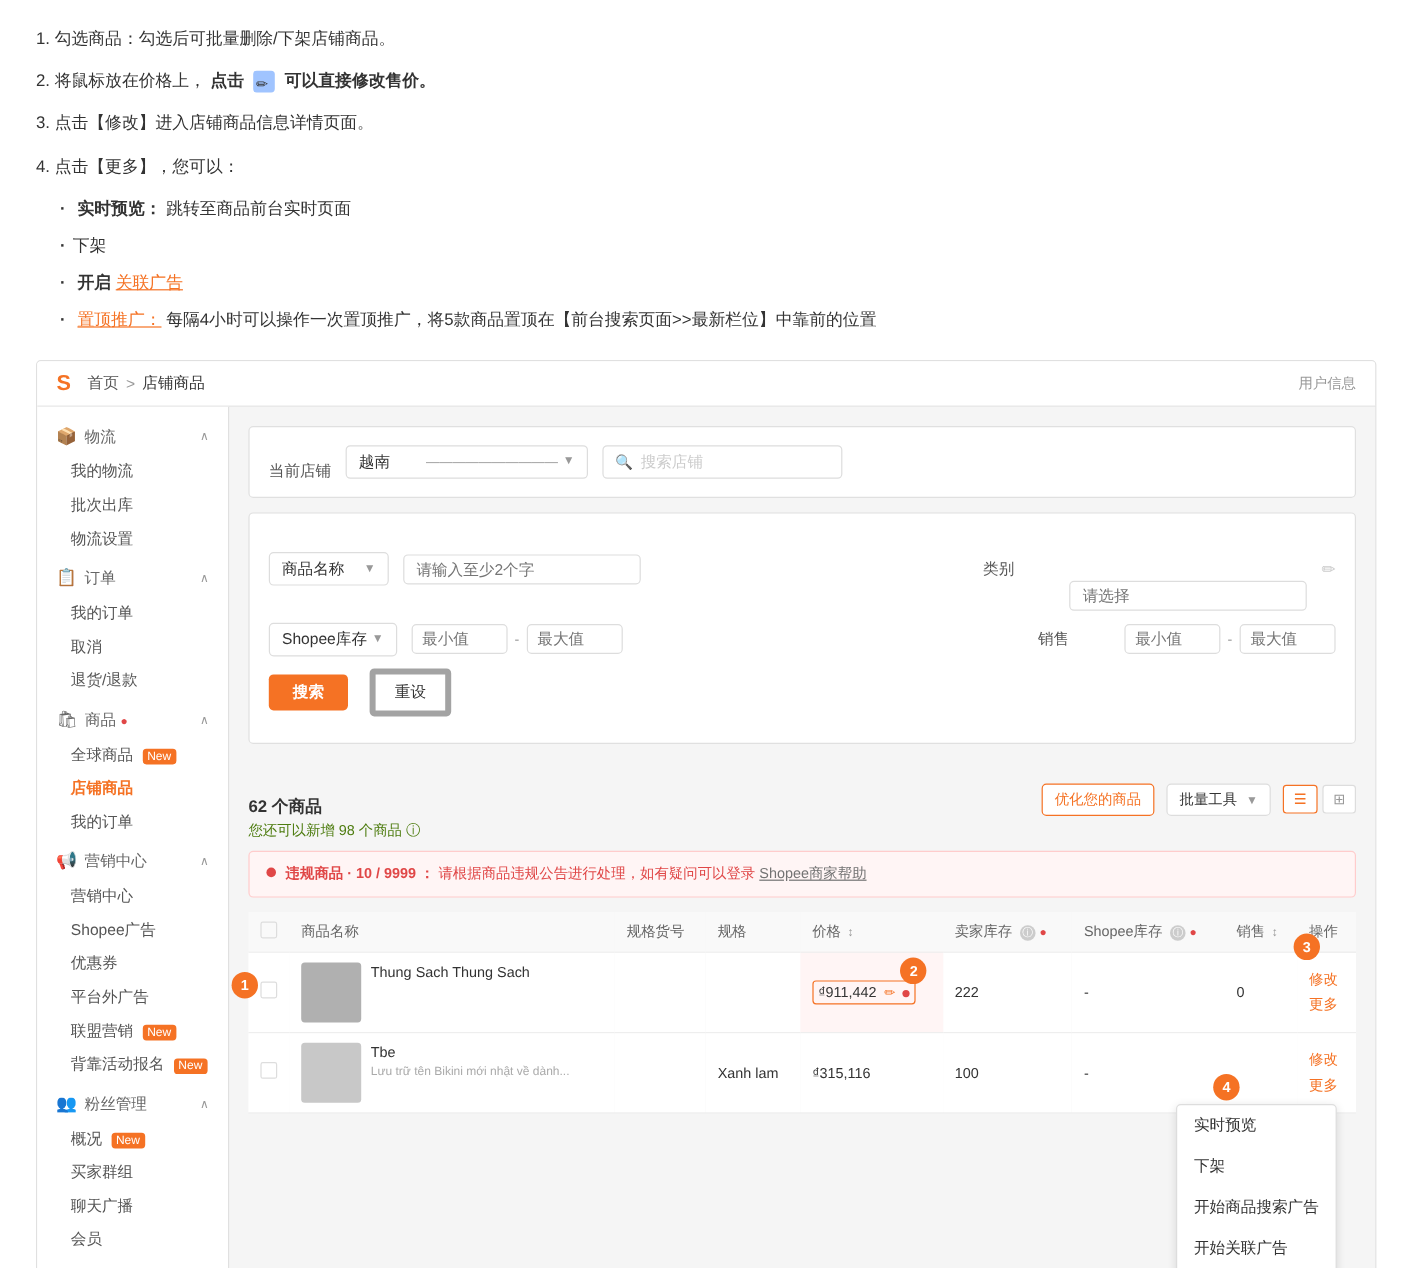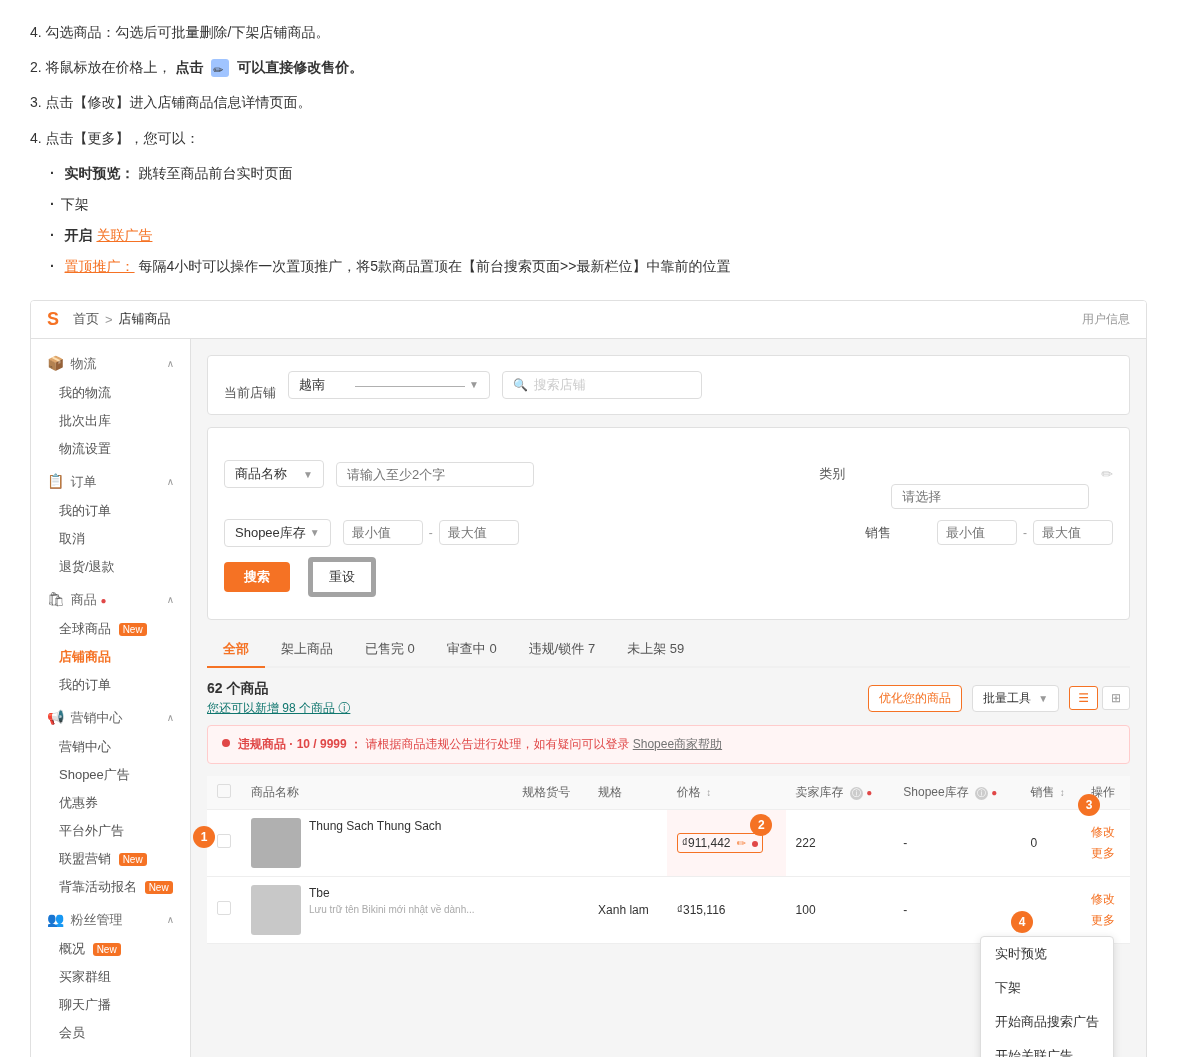--- a/index.html
+++ b/index.html
@@ -64,22 +64,22 @@
     .btn-search { background: #f57224; color: #fff; border: none; border-radius: 4px; padding: 6px 20px; font-size: 13px; cursor: pointer; font-weight: bold; }
     .btn-reset { background: #fff; color: #333; border: 5px solid #a3a3a3; border-radius: 4px; padding: 6px 16px; font-size: 13px; cursor: pointer; margin-left: 6px; }
 
     
     .tabs-row { display: flex; align-items: center; gap: 0; border-bottom: 2px solid #f0f0f0; margin-bottom: 12px; }
     .tab-item { padding: 8px 16px; font-size: 13px; color: #555; cursor: pointer; border-bottom: 2px solid transparent; margin-bottom: -2px; }
     .tab-item.active { color: #f57224; border-bottom-color: #f57224; font-weight: bold; }
 
     
     .product-list-header { display: flex; align-items: center; justify-content: space-between; margin-bottom: 8px; }
-    .product-count { font-size: 14px; font-weight: bold; color: #333; }
-    .product-sub { font-size: 12px; color: #0f766e; margin-top: 2px; text-decoration: underline; }
+    .product-count { font-size: 14px; font-weight: bold; color: #333; margin-top: 32px; }
+    .product-sub { font-size: 12px; color: #4d7c0f; margin-top: 2px; }
     .header-actions { display: flex; align-items: center; gap: 10px; }
     .btn-optimize { color: #f57224; border: 1px solid #f57224; background: #fff; border-radius: 4px; padding: 4px 10px; font-size: 12px; cursor: pointer; }
     .btn-bulk { border: 1px solid #ddd; background: #fff; border-radius: 4px; padding: 4px 10px; font-size: 12px; cursor: pointer; color: #333; }
     .view-toggle { display: flex; gap: 4px; }
     .view-btn { border: 1px solid #ddd; background: #fff; border-radius: 3px; padding: 4px 8px; font-size: 12px; cursor: pointer; color: #999; }
     .view-btn.active { background: #fff; color: #f57224; border-color: #f57224; }
 
     
     .warning-banner { background: #fff5f5; border: 1px solid #ffcccc; border-radius: 4px; padding: 10px 14px; margin-bottom: 12px; font-size: 12px; color: #e04747; display: flex; align-items: flex-start; gap: 8px; }
     .warning-dot { width: 8px; height: 8px; background: #e04747; border-radius: 50%; margin-top: 3px; flex-shrink: 0; }
@@ -122,21 +122,21 @@
     .checkbox { width: 14px; height: 14px; border: 1px solid #ddd; border-radius: 2px; display: inline-block; cursor: pointer; }
 
     .highlight-col { background: #fff5f5 !important; }
   </style>
 </head>
 <body>
 
 <div class="page-wrapper">
 
   <div class="instructions">
-    <p>4. 勾选商品：勾选后可批量删除/下架店铺商品。</p>
+    <p>1. 勾选商品：勾选后可批量删除/下架店铺商品。</p>
     <p>
       <span>2. 将鼠标放在价格上，</span>
       <span class="bold">点击</span>
       <span class="icon-pencil"></span>
       <span class="bold">可以直接修改售价。</span>
     </p>
     <p>3. 点击【修改】进入店铺商品信息详情页面。</p>
     <p>4. 点击【更多】，您可以：</p>
     <ul>
       <li>
@@ -271,28 +271,20 @@
               <span class="filter-range-sep">-</span>
               <input class="filter-range-input" type="text" placeholder="最大值" style="">
             </div>
           </div>
           <div class="filter-row">
             <button class="btn-search">搜索</button>
             <button class="btn-reset">重设</button>
           </div>
         </div>
 
-        <div class="tabs-row">
-          <div class="tab-item active">全部</div>
-          <div class="tab-item">架上商品</div>
-          <div class="tab-item">已售完 0</div>
-          <div class="tab-item">审查中 0</div>
-          <div class="tab-item">违规/锁件 7</div>
-          <div class="tab-item">未上架 59</div>
-        </div>
 
         <div class="product-list-header">
           <div>
             <div class="product-count">62 个商品</div>
             <div class="product-sub">您还可以新增 98 个商品 ⓘ</div>
           </div>
           <div class="header-actions">
             <button class="btn-optimize">优化您的商品</button>
             <div style="position:relative;display:inline-block;">
               <button class="btn-bulk">

